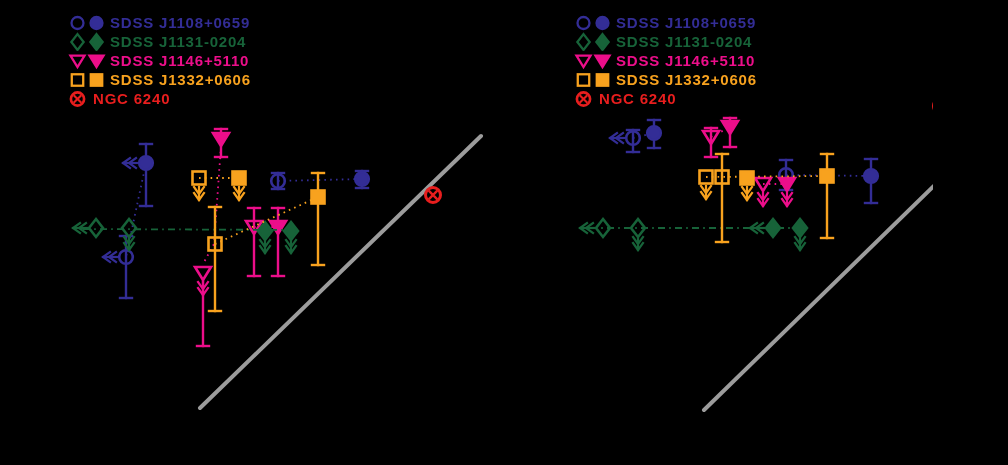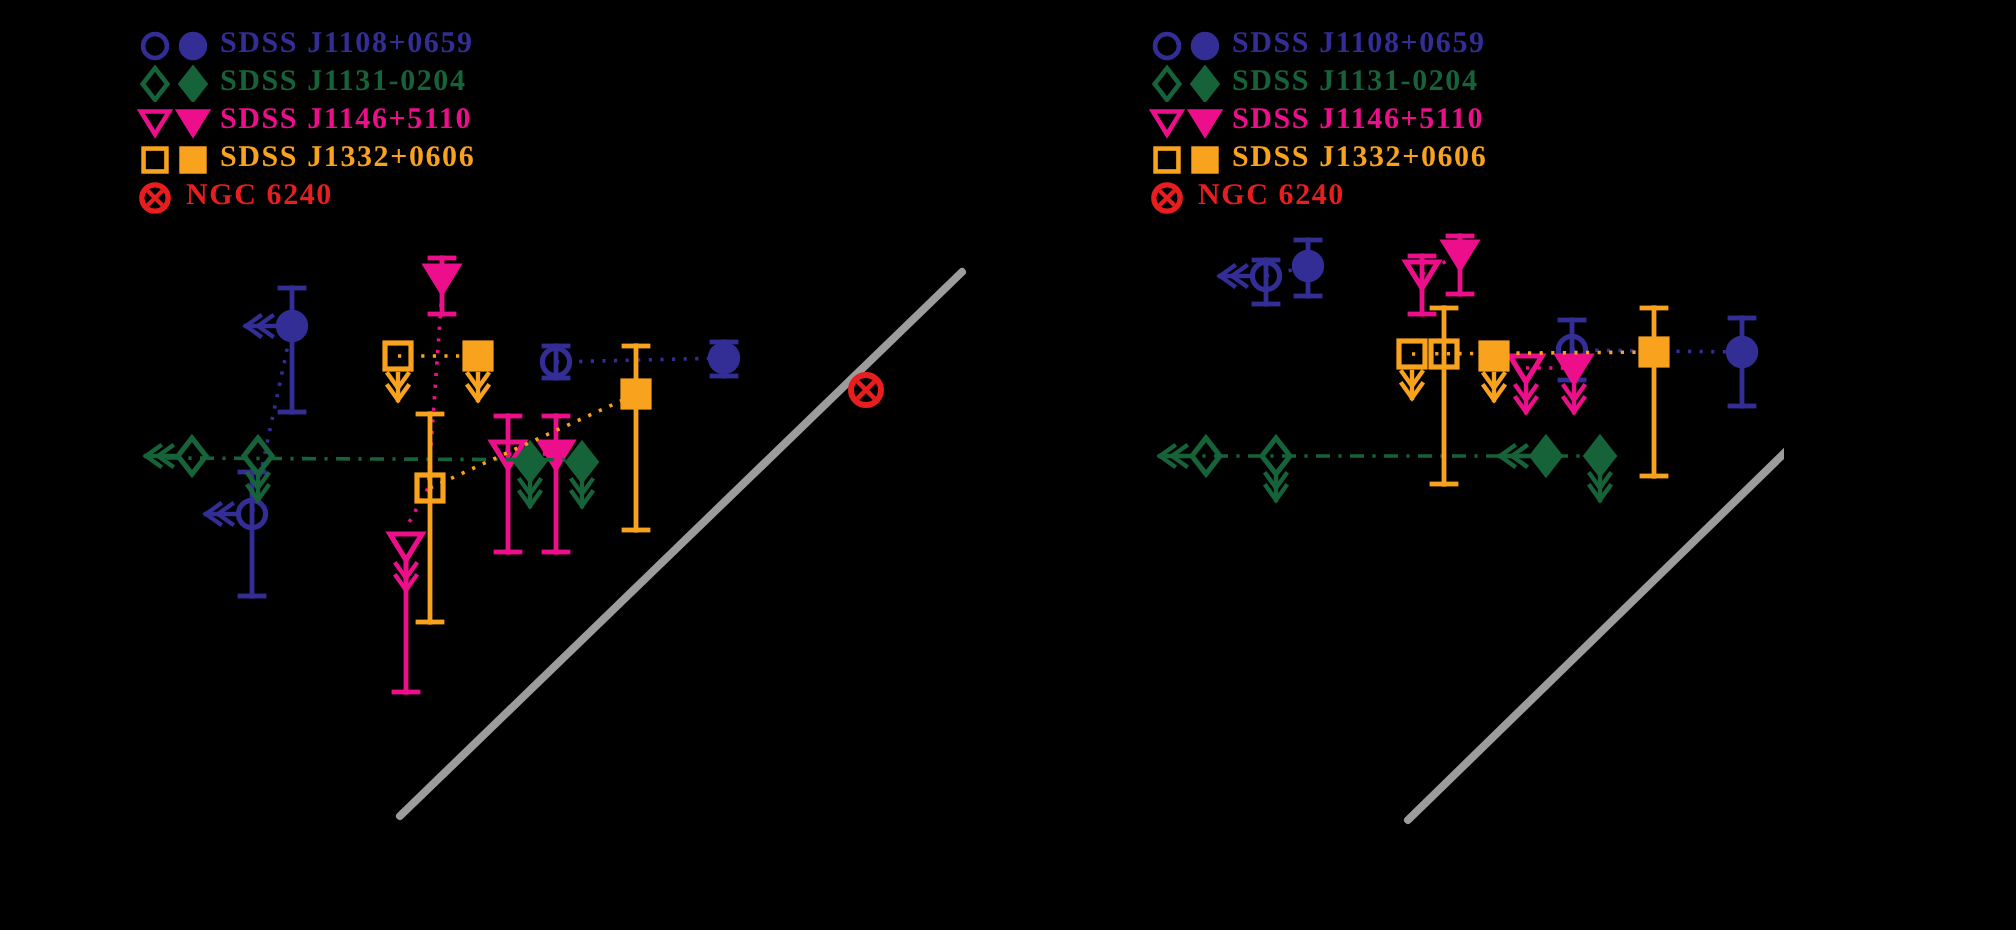--- a/index.html
+++ b/index.html
@@ -1,17 +1,17 @@
 <!DOCTYPE html>
 <html><head>
 <meta charset="utf-8">
 <style>
   html,body{margin:0;padding:0;background:#000;}
   .figure{position:relative;width:892px;height:465px;background:#000;overflow:hidden;
-          font-family:Liberation Serif, serif;}
+          font-family:Liberation Sans, sans-serif;padding-left:41px;}
   svg.plot{position:absolute;left:0;top:0;}
   .legend{position:absolute;top:13px;}
   .legend.left{left:68px;}
   .legend.right{left:574px;}
   .legend-row{display:flex;align-items:center;height:19px;}
   .sym{display:inline-block;width:19px;height:19px;}
   .legend-label{font-size:15px;font-weight:bold;letter-spacing:0.8px;
                 padding-left:4px;white-space:pre;}
   .legend-row.single .legend-label{padding-left:6px;}
 </style>

